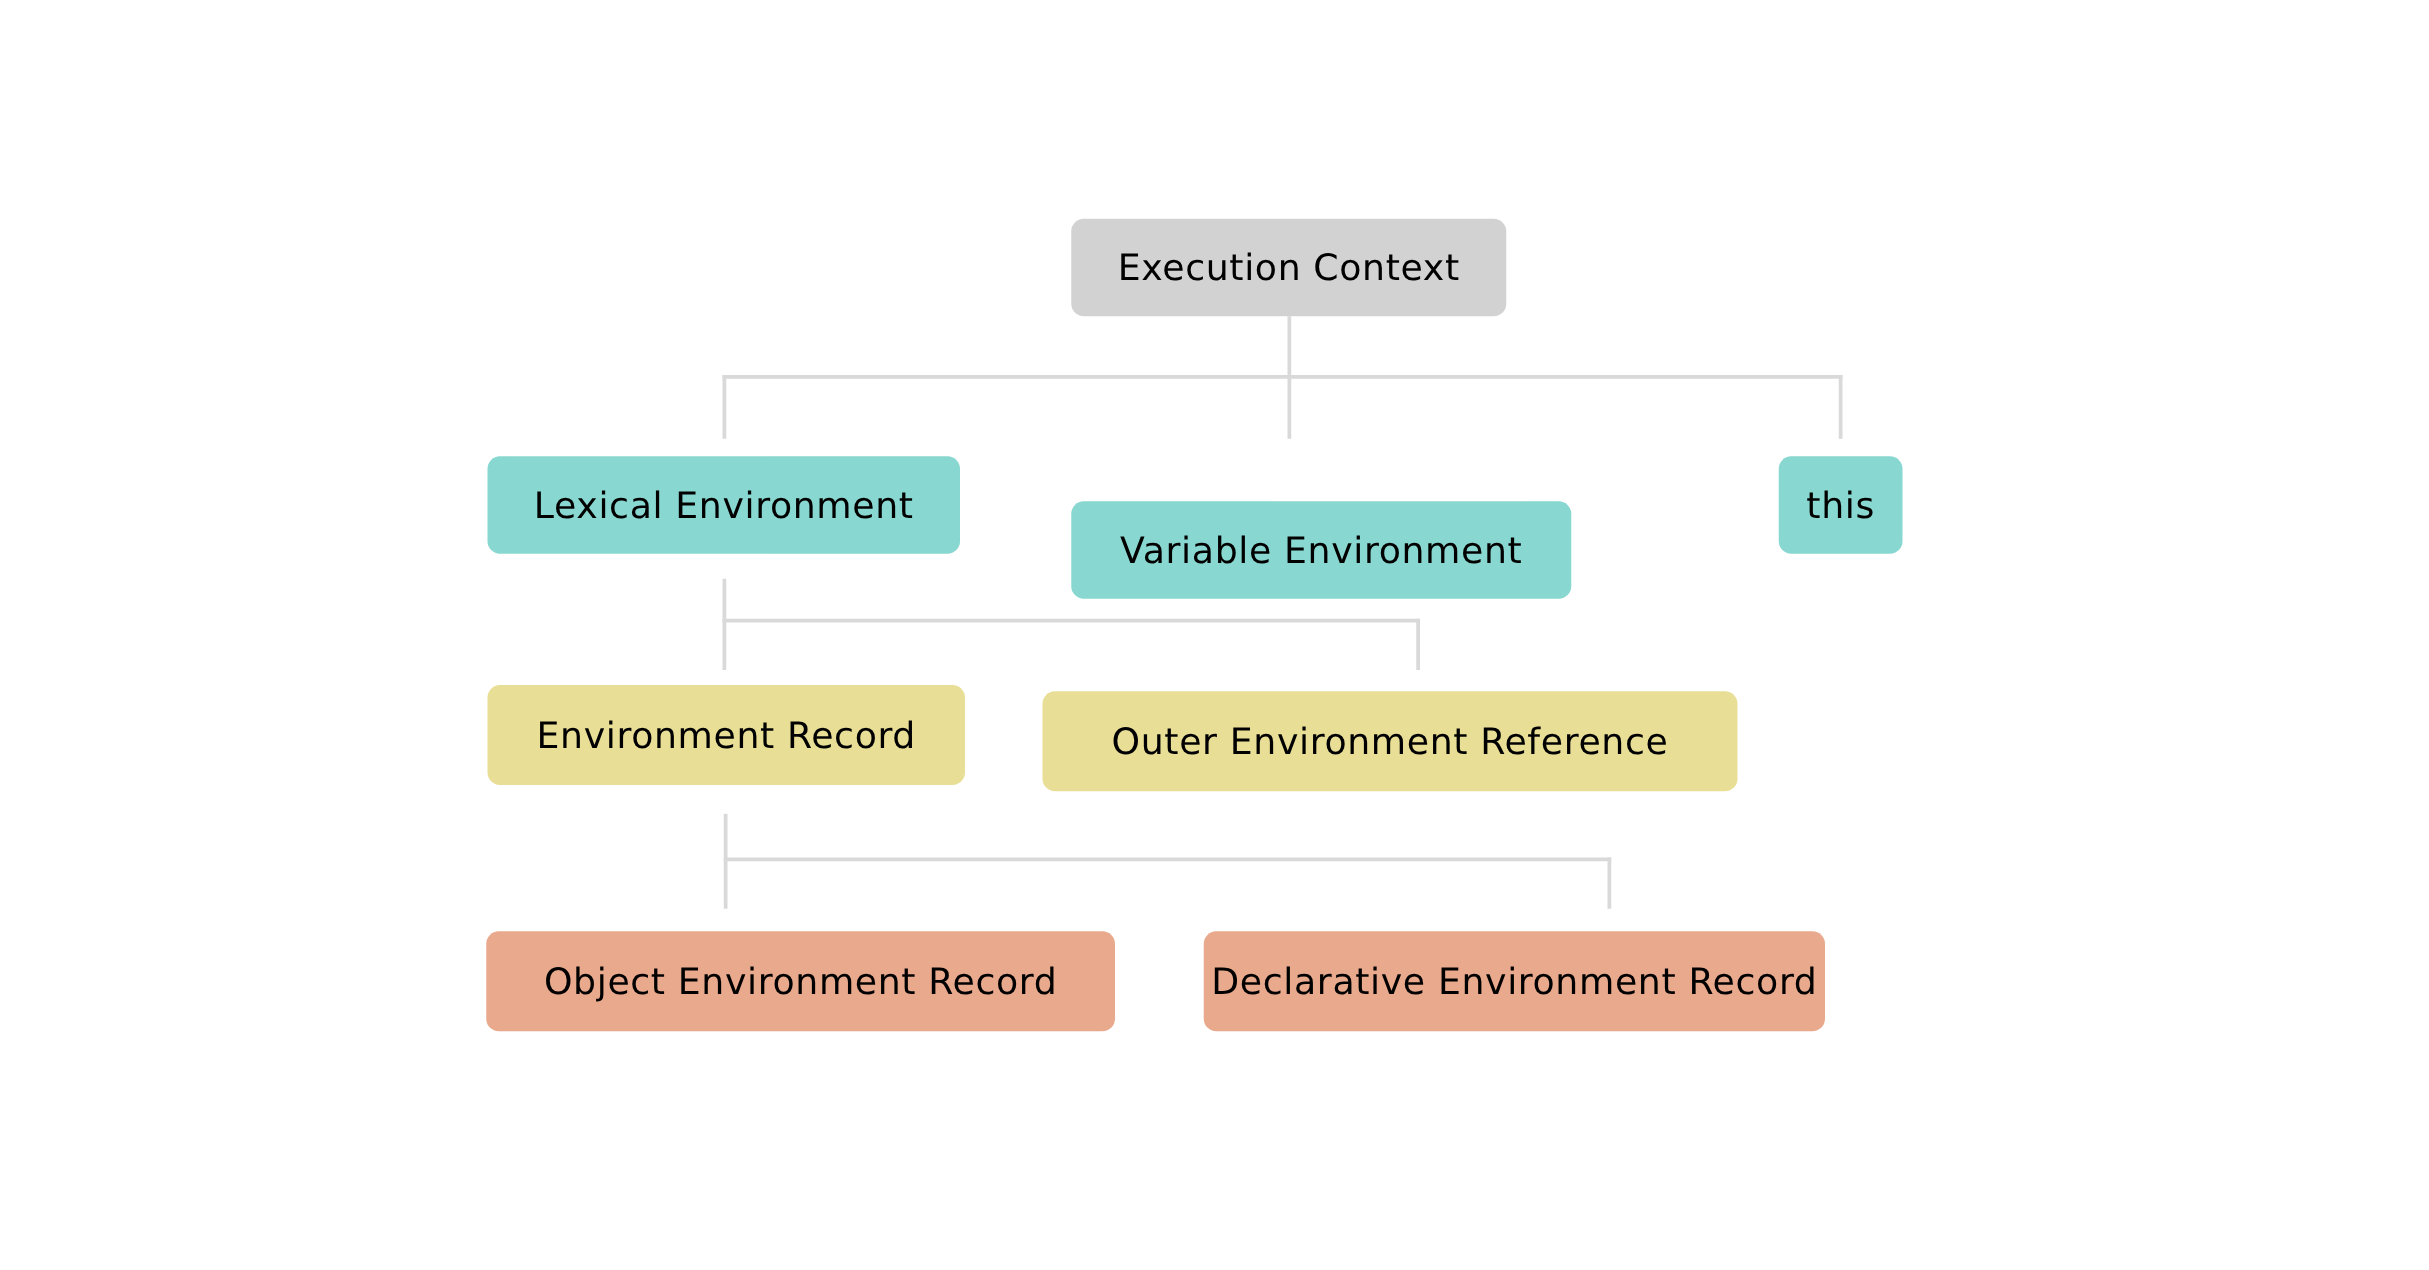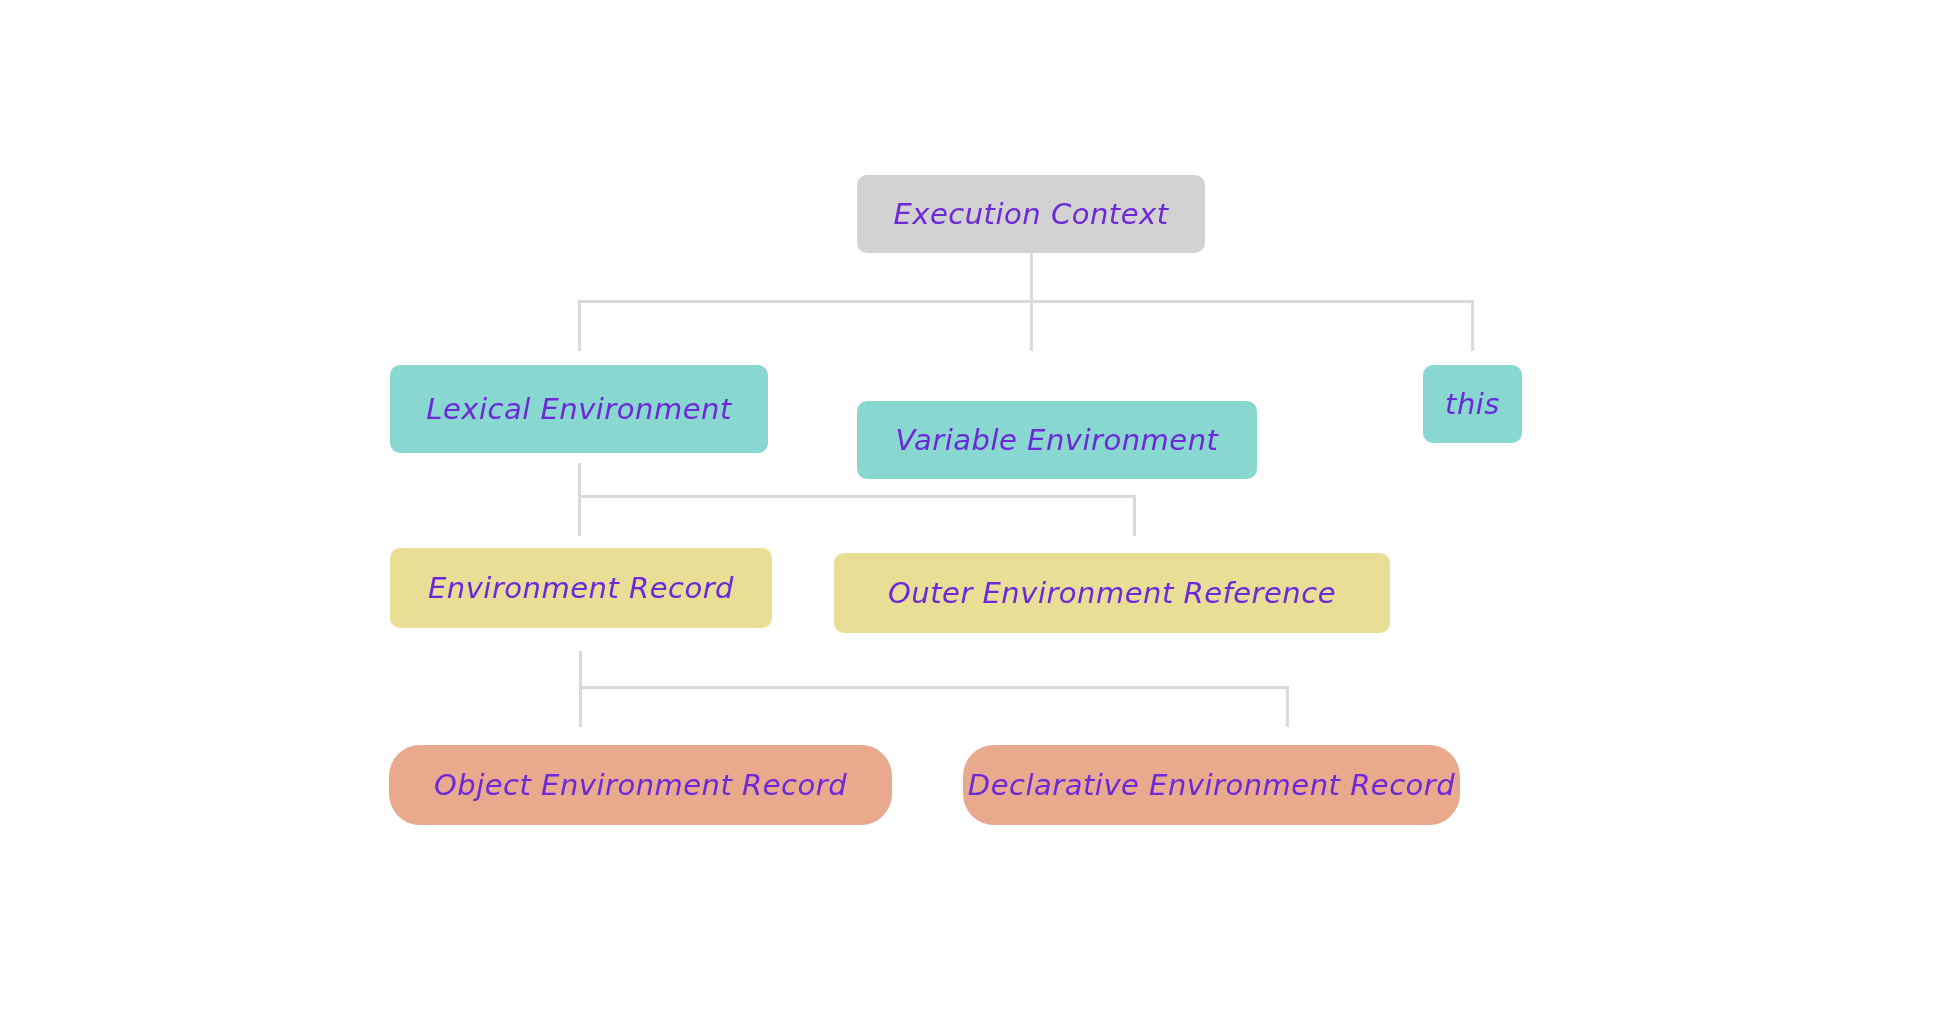--- a/index.html
+++ b/index.html
@@ -18,36 +18,35 @@
   .edge {
     position: absolute;
     background: #d9d9d9;
   }
   .node {
     position: absolute;
     display: flex;
     align-items: center;
     justify-content: center;
     border-radius: 10px;
-    color: #6d28d9;
+    color: #000000;
     font-size: 29px;
     letter-spacing: 0.5px;
     white-space: nowrap;
     text-align: center;
-    font-style: italic;
   }
   .node-gray   { background: #d2d2d2; }
   .node-teal   { background: #88d7d0; }
   .node-khaki  { background: #e9de96; }
-  .node-salmon { background: #e9a98d; border-radius: 31px; }
+  .node-salmon { background: #e9a98d; }
 
   
   #n-execution-context { left: 857px; top: 175px; width: 348px; height: 78px; }
   
-  #n-lexical-environment  { left: 390px;  top: 365px; width: 378px; height: 88px; }
+  #n-lexical-environment  { left: 390px;  top: 365px; width: 378px; height: 78px; }
   #n-variable-environment { left: 857px;  top: 365px; width: 400px; height: 78px; margin-top: 36px; }
   #n-this                 { left: 1423px; top: 365px; width: 99px;  height: 78px; }
   
   #n-environment-record           { left: 390px; top: 548px; width: 382px; height: 80px; }
   #n-outer-environment-reference  { left: 834px; top: 553px; width: 556px; height: 80px; }
   
   #n-object-environment-record      { left: 389px; top: 745px; width: 503px; height: 80px; }
   #n-declarative-environment-record { left: 963px; top: 745px; width: 497px; height: 80px; }
 
   

